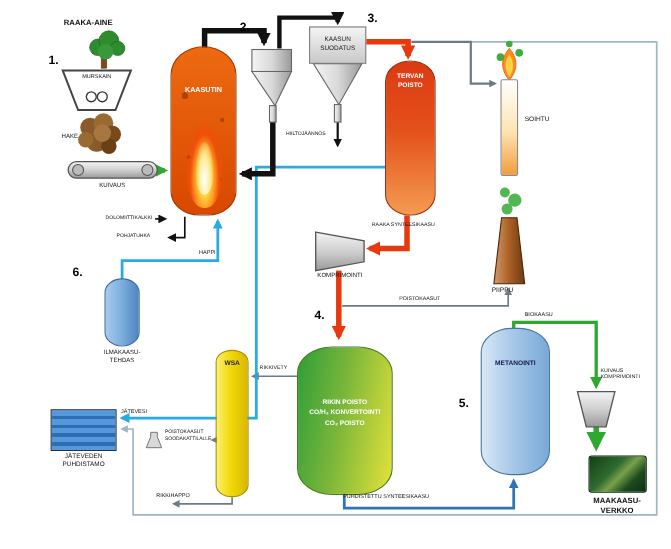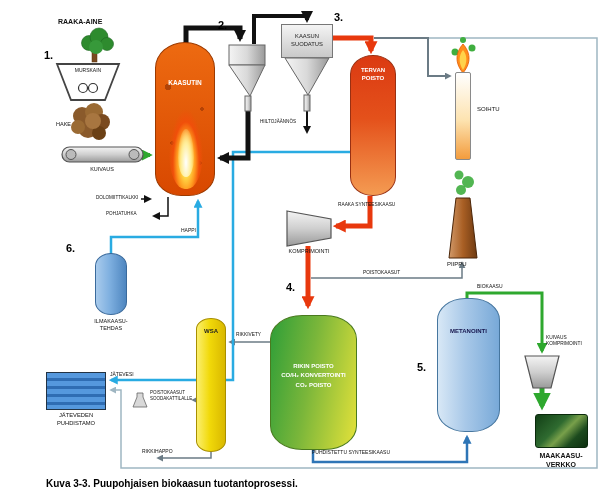--- a/index.html
+++ b/index.html
@@ -257,15 +257,14 @@
 <div class="lbl c b" style="left:524px;top:451px;width:74px;font-size:7px;">MAAKAASU-
 VERKKO</div>
 <div class="lbl" style="left:110px;top:371px;font-size:5px;">JÄTEVESI</div>
 <div class="lbl c" style="left:36px;top:412px;width:80px;font-size:5.8px;">JÄTEVEDEN
 PUHDISTAMO</div>
 <div class="lbl" style="left:150px;top:390px;font-size:4.5px;">POISTOKAASUT
 SOODAKATTILALLE</div>
 <div class="lbl" style="left:142px;top:448px;font-size:5px;">RIKKIHAPPO</div>
 <div class="lbl" style="left:312px;top:449px;font-size:5px;">PUHDISTETTU SYNTEESIKAASU</div>
 
-<div class="lbl b" style="left:46px;top:477px;font-size:10px;color:#000;">Kuva 3-3. Puupohjaisen biokaasun tuotantoprosessi.</div>
 
 </div>
 
 </body></html>

